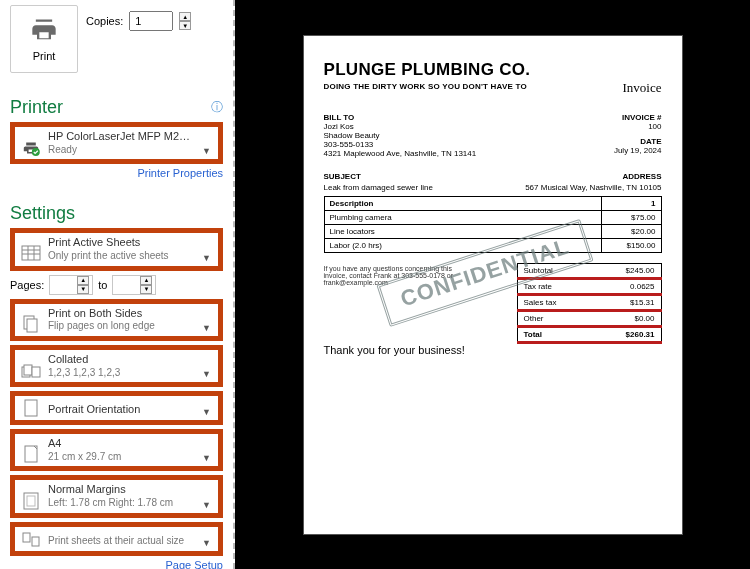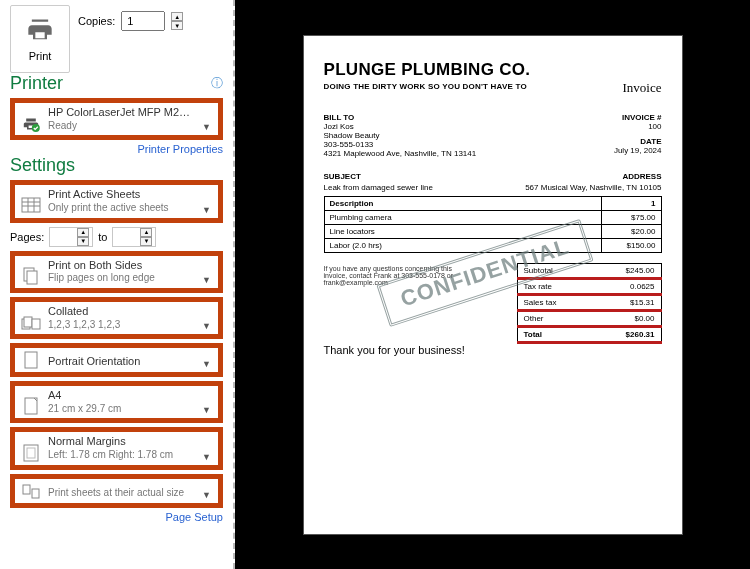--- a/index.html
+++ b/index.html
@@ -1,26 +1,26 @@
 <!DOCTYPE html>
 <html><head>
 <meta charset="utf-8">
 <style>
   * { box-sizing: border-box; font-family: "Segoe UI", Arial, sans-serif; }
   body { margin: 0; background: #fff; width: 750px; height: 569px; overflow: hidden; display: flex; }
   .sidebar { width: 235px; padding: 5px 10px; border-right: 2px dashed #bbb; position: relative; }
   .app-border { outline: 2px dashed #bbb; position: absolute; left:0; top:0; right:0; bottom:0; pointer-events:none; }
   .print-row { display:flex; align-items:flex-start; gap:8px; }
-  .print-btn { width:60px; height:68px; border:1px solid #ccc; border-radius:2px; display:flex; flex-direction:column; align-items:center; justify-content:center; font-size:11px; gap:4px; cursor:pointer; background:#fff; }
+  .print-btn { width:68px; height:68px; border:1px solid #ccc; border-radius:2px; display:flex; flex-direction:column; align-items:center; justify-content:center; font-size:11px; gap:4px; cursor:pointer; background:#fff; }
   .print-btn svg { width:28px; height:28px; }
   .copies { display:flex; align-items:center; gap:6px; font-size:11px; margin-top:6px; }
   .copies input { width:44px; height:20px; font-size:11px; padding:1px 4px; }
   .spin { display:flex; flex-direction:column; }
   .spin button { width:12px; height:9px; font-size:6px; padding:0; line-height:1; border:1px solid #999; background:#f4f4f4; cursor:pointer; }
-  .section-title { color:#107c41; font-size:18px; font-weight:400; margin:0 0 4px; display:flex; justify-content:space-between; align-items:center; }
+  .section-title { color:#107c41; font-size:18px; font-weight:400; margin:24px 0 4px; display:flex; justify-content:space-between; align-items:center; }
   .section-title.small { font-size:18px; }
   .info-icon { color:#5b9bd5; font-size:12px; cursor:pointer; }
   .printer-box, .setting-box { border:5px solid #c2410c; background:#fff; display:flex; align-items:flex-end; padding:3px 5px; gap:6px; position:relative; font-size:11px; min-height:34px; }
   .setting-box { margin-top:4px; }
   .setting-box .texts, .printer-box .texts { flex:1; display:flex; flex-direction:column; line-height:1.25; overflow:hidden; }
   .texts .main { color:#333; white-space:nowrap; overflow:hidden; text-overflow:ellipsis; }
   .texts .sub { color:#777; font-size:10px; white-space:nowrap; overflow:hidden; text-overflow:ellipsis; }
   .caret { font-size:9px; color:#555; cursor:pointer; padding:0 2px; }
   .link { color:#2962d1; font-size:11px; text-align:right; margin-top:3px; cursor:pointer; }
   .icon-slot { width:22px; display:flex; align-items:center; justify-content:center; }

